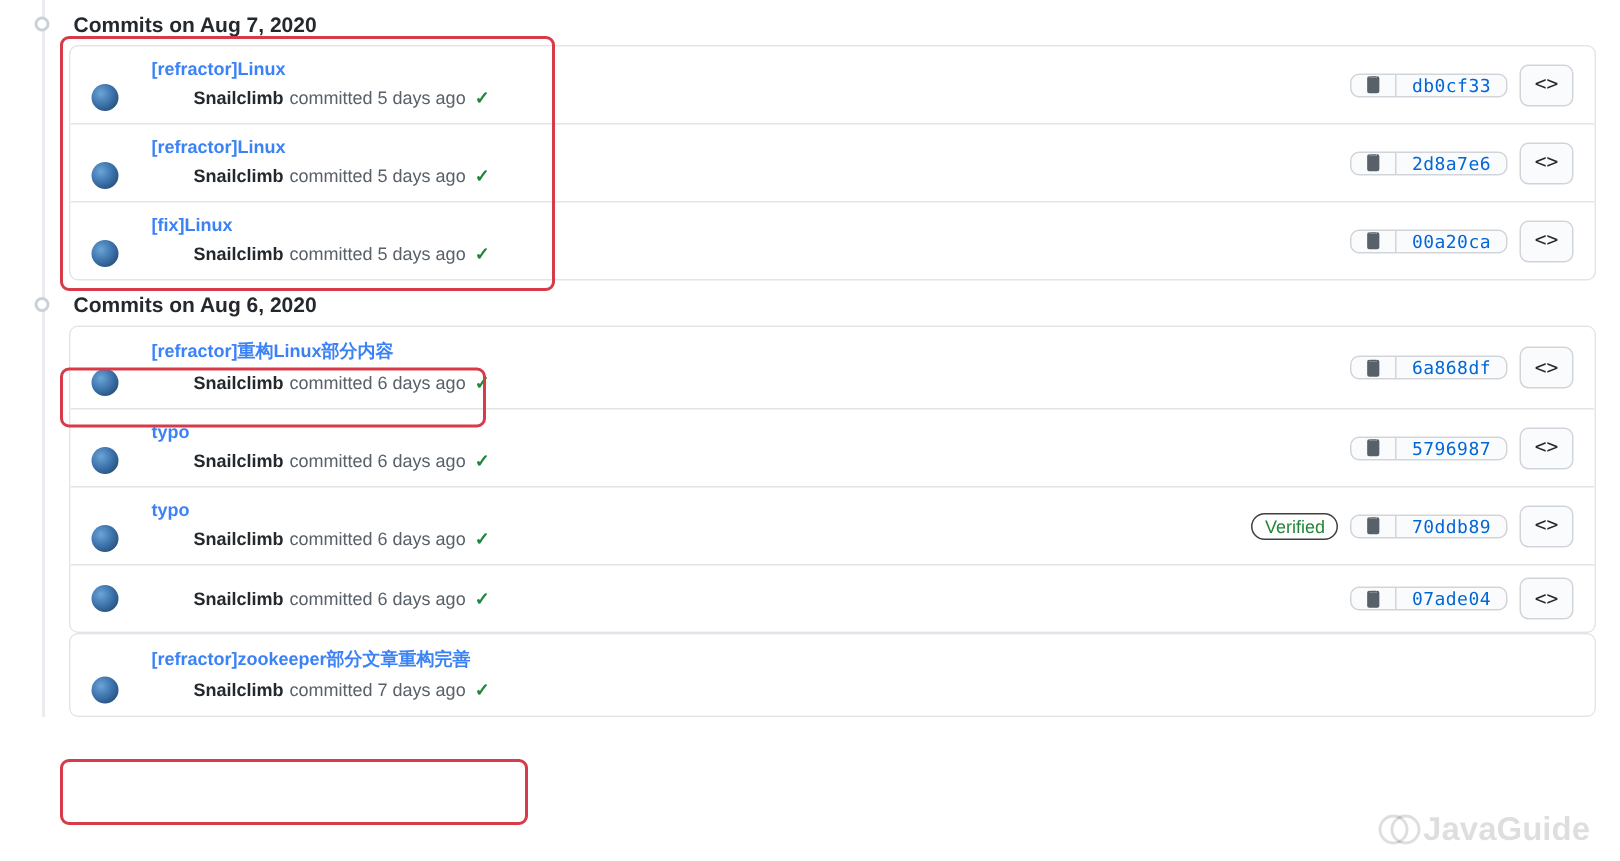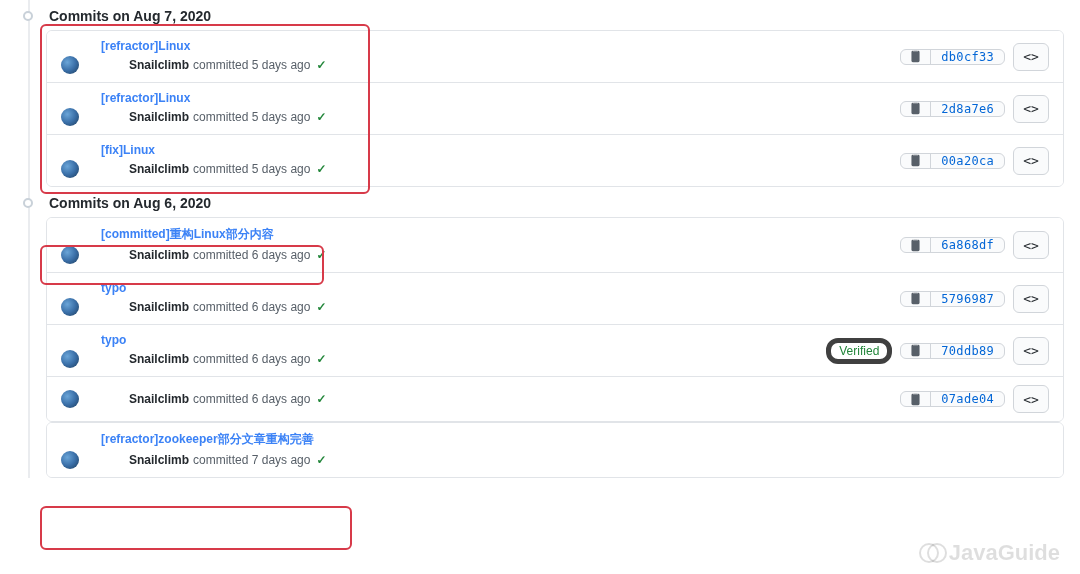--- a/index.html
+++ b/index.html
@@ -39,21 +39,21 @@
   .avatar {
     width: 18px; height: 18px; border-radius: 50%;
     background: radial-gradient(circle at 35% 35%, #6aa5d8 0%, #3a6fa8 50%, #1d3b59 100%);
     margin-right: 6px; flex-shrink: 0;
   }
   .author { font-weight: 600; color: #24292e; margin-right: 4px; margin-left: 44px; }
   .committed { color: #586069; }
   .check { color: #22863a; margin-left: 6px; font-weight: 700; }
   .commit-right { display: flex; align-items: center; gap: 8px; }
   .verified {
-    border: 5px solid #404040; color: #22863a; font-size: 12px;
+    border: 1px solid #404040; color: #22863a; font-size: 12px;
     padding: 2px 8px; border-radius: 12px; line-height: 1; font-weight: 500;
   }
   .sha-btn {
     display: flex; align-items: center;
     border: 1px solid #d1d5da; border-radius: 6px; overflow: hidden;
     background: #fafbfc; height: 16px;
   }
   .clip-part { width: 30px; display: flex; align-items: center; justify-content: center; border-right: 1px solid #d1d5da; height: 100%; }
   .sha-txt {
     padding: 0 10px; font-family: SFMono-Regular, Consolas, Menlo, monospace;
@@ -152,21 +152,21 @@
           </div>
         </div>
       </div>
       <div class="date-row">
         <div class="dot"></div>
         <div class="date-label">Commits on Aug 6, 2020</div>
       </div>
       <div class="group-box">
         <div class="commit-row">
           <div class="commit-left">
-            <div class="commit-title">[committed]重构Linux部分内容</div>
+            <div class="commit-title">[refractor]重构Linux部分内容</div>
             <div class="commit-meta">
               <div class="avatar"></div>
               <span class="author">Snailclimb</span>
               <span class="committed">committed 6 days ago</span>
               <span class="check">✓</span>
             </div>
           </div>
           <div class="commit-right">
             <div class="sha-btn">
               <div class="clip-part">

